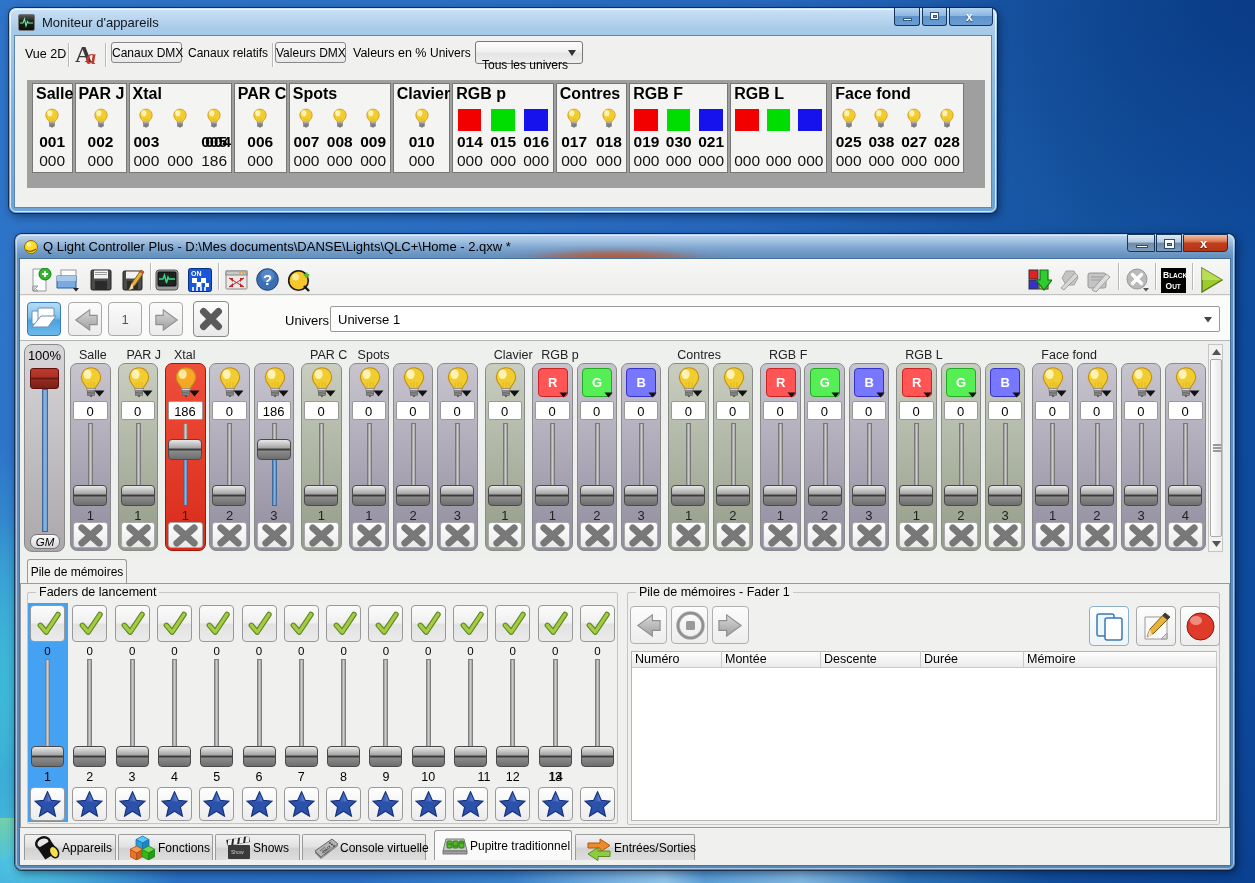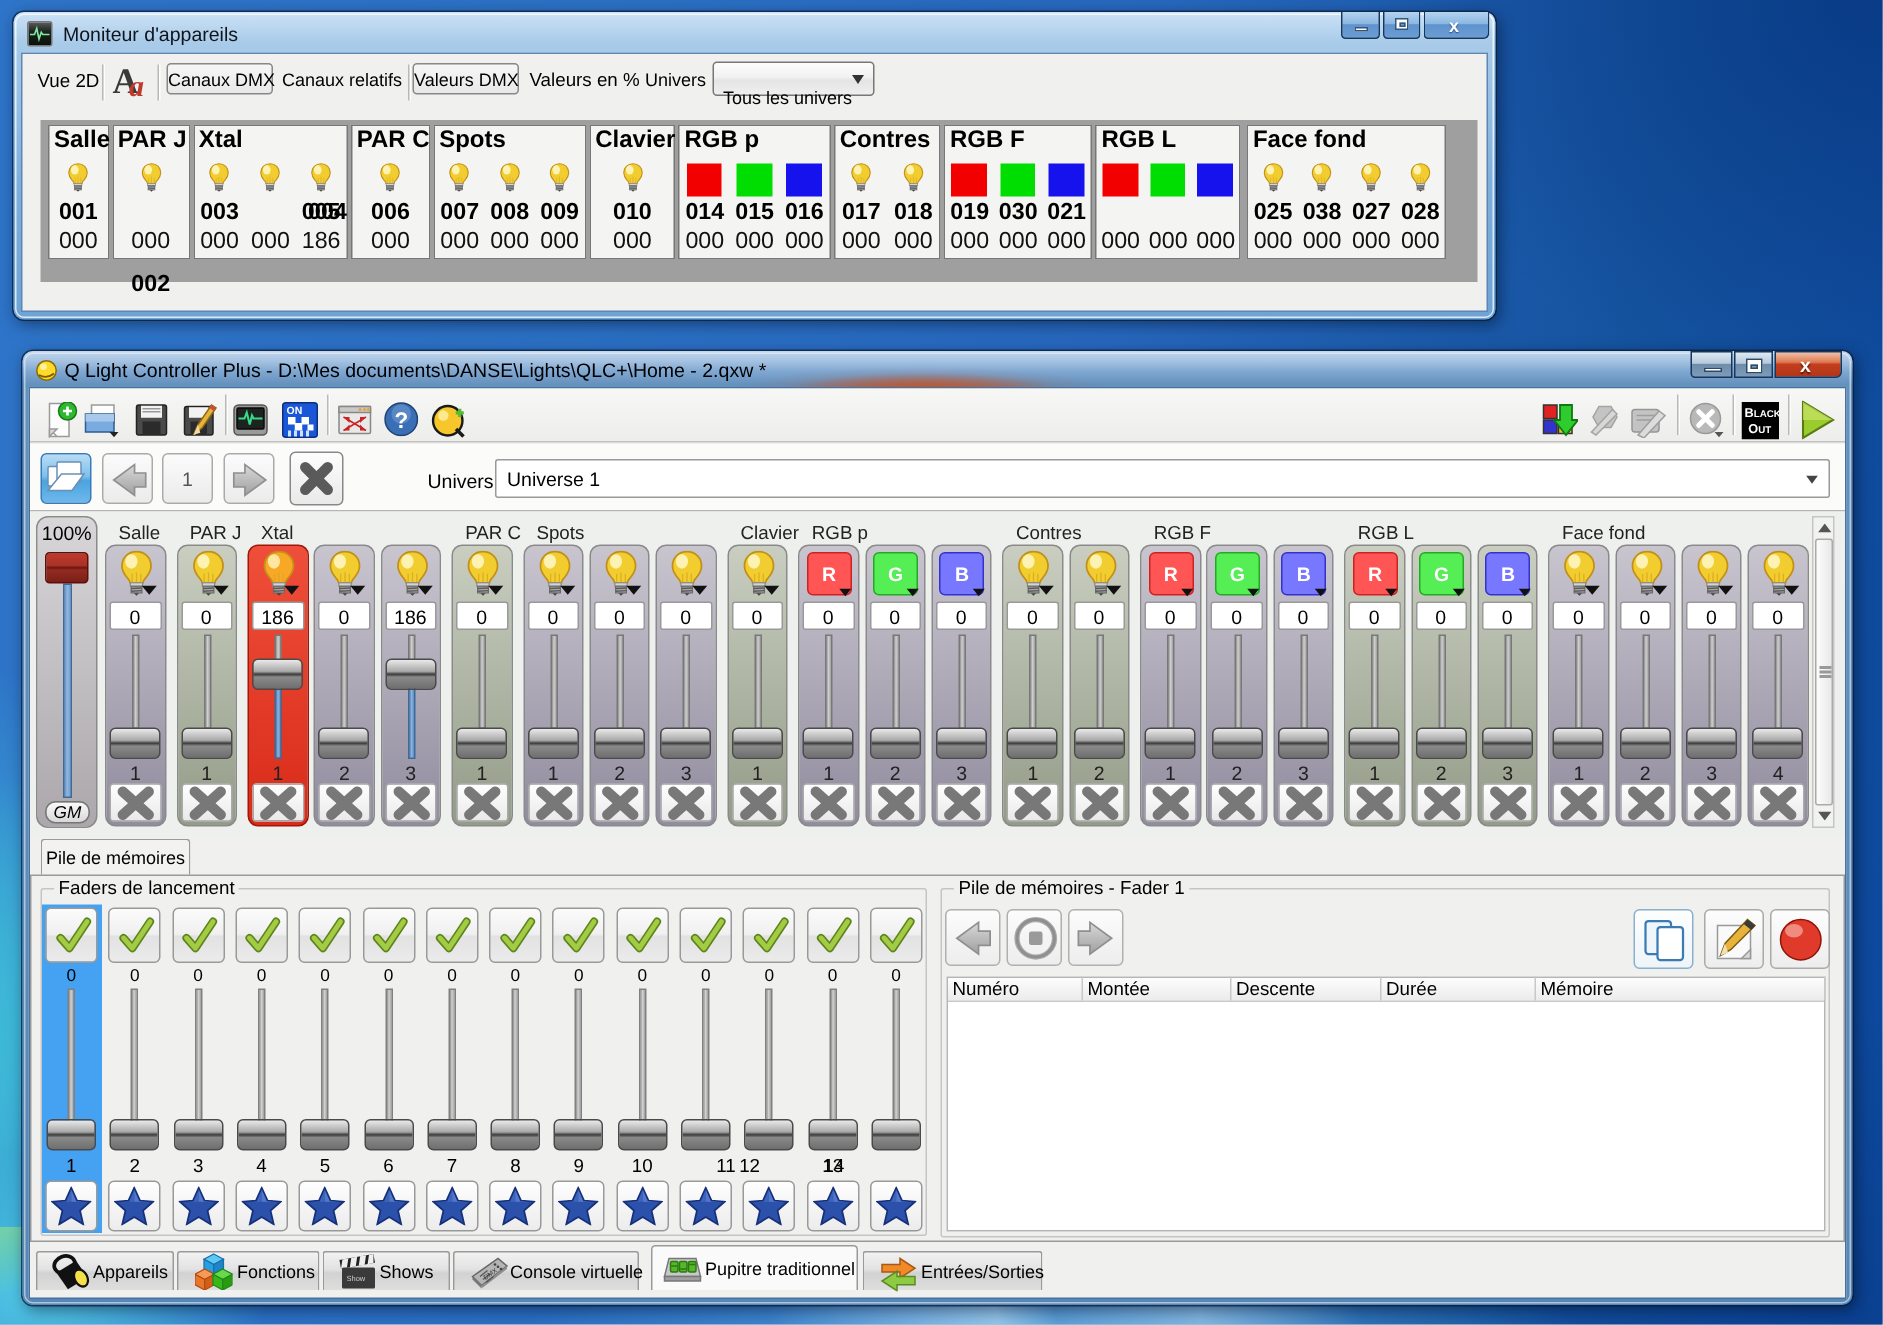--- a/index.html
+++ b/index.html
@@ -103,21 +103,21 @@
 <div class="abs" style="left:17.0px;top:24px;width:16px;height:21px;"><svg width="16" height="21" viewBox="0 0 26 32">
 <path d="M13 0.8 C19 0.8 23 5.2 23 10.6 C23 14.8 20.6 17.2 19 19.2 C17.8 20.6 17.5 21.4 17.4 22.2 L8.6 22.2 C8.5 21.4 8.2 20.6 7 19.2 C5.4 17.2 3 14.8 3 10.6 C3 5.2 7 0.8 13 0.8 Z" fill="#f2cd30" stroke="#c29018" stroke-width="1.2"></path>
 <ellipse cx="9.5" cy="7.5" rx="4.2" ry="5" fill="#fdf3b8" opacity="0.95"></ellipse>
 <path d="M10 22 L10 16 M13 22 L13 15 M16 22 L16 16" stroke="#d8a820" stroke-width="0.9" opacity="0.8"></path>
 <rect x="8.8" y="22.2" width="8.4" height="2.4" fill="#d5d5d5" stroke="#8a8a8a" stroke-width="0.8"></rect>
 <rect x="9.3" y="24.6" width="7.4" height="4.6" fill="#a8a8a8" stroke="#6a6a6a" stroke-width="0.8"></rect>
 <line x1="9.3" y1="26.2" x2="16.7" y2="25.8" stroke="#5a5a5a" stroke-width="1"></line>
 <line x1="9.3" y1="28" x2="16.7" y2="27.6" stroke="#5a5a5a" stroke-width="1"></line>
 <path d="M11.2 29.4 L14.8 29.4 L13 31.2 Z" fill="#444"></path>
 </svg></div>
-<div class="lbl" style="left:11.0px;top:49px;width:28px;text-align:center;font-size:15.5px;font-weight:bold;margin-top:48px;">002</div>
+<div class="lbl" style="left:11.0px;top:49px;width:28px;text-align:center;font-size:15.5px;font-weight:bold;">002</div>
 <div class="lbl" style="left:11.0px;top:68px;width:28px;text-align:center;font-size:15.5px;color:#111;">000</div>
 </div>
 <div class="abs" style="left:128.5px;top:83px;width:103.5px;height:90px;background:#f4f4f3;border:1px solid #777;">
 <div class="lbl" style="left:3px;top:1px;font-size:16px;font-weight:bold;white-space:nowrap;">Xtal</div>
 <div class="abs" style="left:8.9px;top:24px;width:16px;height:21px;"><svg width="16" height="21" viewBox="0 0 26 32">
 <path d="M13 0.8 C19 0.8 23 5.2 23 10.6 C23 14.8 20.6 17.2 19 19.2 C17.8 20.6 17.5 21.4 17.4 22.2 L8.6 22.2 C8.5 21.4 8.2 20.6 7 19.2 C5.4 17.2 3 14.8 3 10.6 C3 5.2 7 0.8 13 0.8 Z" fill="#f2cd30" stroke="#c29018" stroke-width="1.2"></path>
 <ellipse cx="9.5" cy="7.5" rx="4.2" ry="5" fill="#fdf3b8" opacity="0.95"></ellipse>
 <path d="M10 22 L10 16 M13 22 L13 15 M16 22 L16 16" stroke="#d8a820" stroke-width="0.9" opacity="0.8"></path>
 <rect x="8.8" y="22.2" width="8.4" height="2.4" fill="#d5d5d5" stroke="#8a8a8a" stroke-width="0.8"></rect>
 <rect x="9.3" y="24.6" width="7.4" height="4.6" fill="#a8a8a8" stroke="#6a6a6a" stroke-width="0.8"></rect>
@@ -1499,21 +1499,21 @@
 background:linear-gradient(#fbfbfb 0%,#f0f0f0 48%,#e2e2e2 52%,#ebebeb 100%);">
 <div class="abs" style="left:2.5px;top:3px;"><svg width="29" height="29" viewBox="0 0 32 32">
 <path d="M7 18 L13.5 25.5 L26.5 6" fill="none" stroke="#5d851c" stroke-width="6" stroke-linecap="round" stroke-linejoin="round"></path>
 <path d="M7 18 L13.5 25.5 L26.5 6" fill="none" stroke="#a3cb44" stroke-width="3.6" stroke-linecap="round" stroke-linejoin="round"></path>
 </svg></div>
   </div>
 <div class="lbl" style="left:492.8px;top:645px;width:40px;text-align:center;font-size:11.5px;">0</div>
 <div class="abs" style="left:510.3px;top:659px;width:5px;height:90px;background:linear-gradient(90deg,#8f8f8f,#d2d2d2 45%,#a0a0a0);border:1px solid #808080;"></div>
 <div class="abs" style="left:496.3px;top:746px;width:33px;height:21px;border:1px solid #4a4a4a;border-radius:4px;
 background:linear-gradient(#eaeaea,#a8a8a8 40%,#3c3c3c 50%,#8a8a8a 60%,#6e6e6e);"></div>
-<div class="lbl" style="left:492.8px;top:770px;width:40px;font-size:12.5px;">12</div>
+<div class="lbl" style="left:492.8px;top:770px;width:40px;text-align:center;font-size:12.5px;">12</div>
 <div class="abs" style="left:495.3px;top:787px;width:35px;height:34px;border:1px solid #999;border-radius:4px;
 background:linear-gradient(#fefefe,#ececec);">
 <div class="abs" style="left:3px;top:3px;"><svg width="27" height="26" viewBox="0 0 32 31">
 <path d="M16 1 L20.6 11.2 L31 12.1 L23 19.2 L25.5 30 L16 24.2 L6.5 30 L9 19.2 L1 12.1 L11.4 11.2 Z" fill="#2b51ab" stroke="#16307a" stroke-width="1.4"></path>
 <path d="M16 2.5 L20 11.8 L29.5 12.6 L16 12.2 Z" fill="#5d82d4" opacity="0.8"></path>
 <path d="M16 2.5 L12 11.8 L2.5 12.6 L16 12.2 Z" fill="#4a6fc4" opacity="0.6"></path>
 </svg></div>
   </div>
 <div class="abs" style="left:537.6px;top:605px;width:35px;height:37px;border:1px solid #999;border-radius:4px;
 background:linear-gradient(#fbfbfb 0%,#f0f0f0 48%,#e2e2e2 52%,#ebebeb 100%);">

